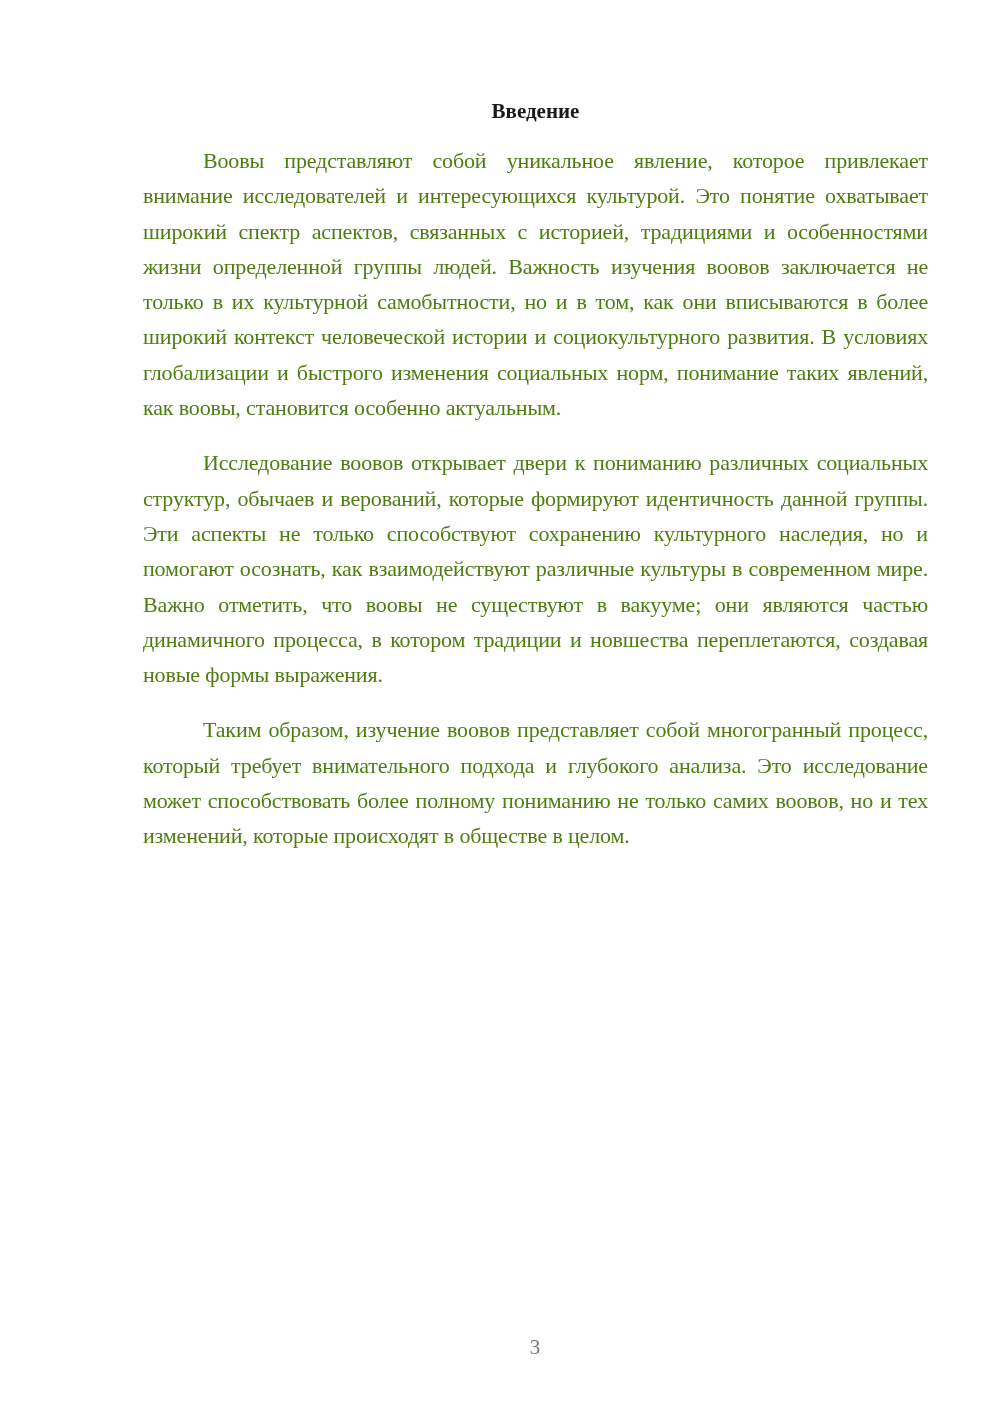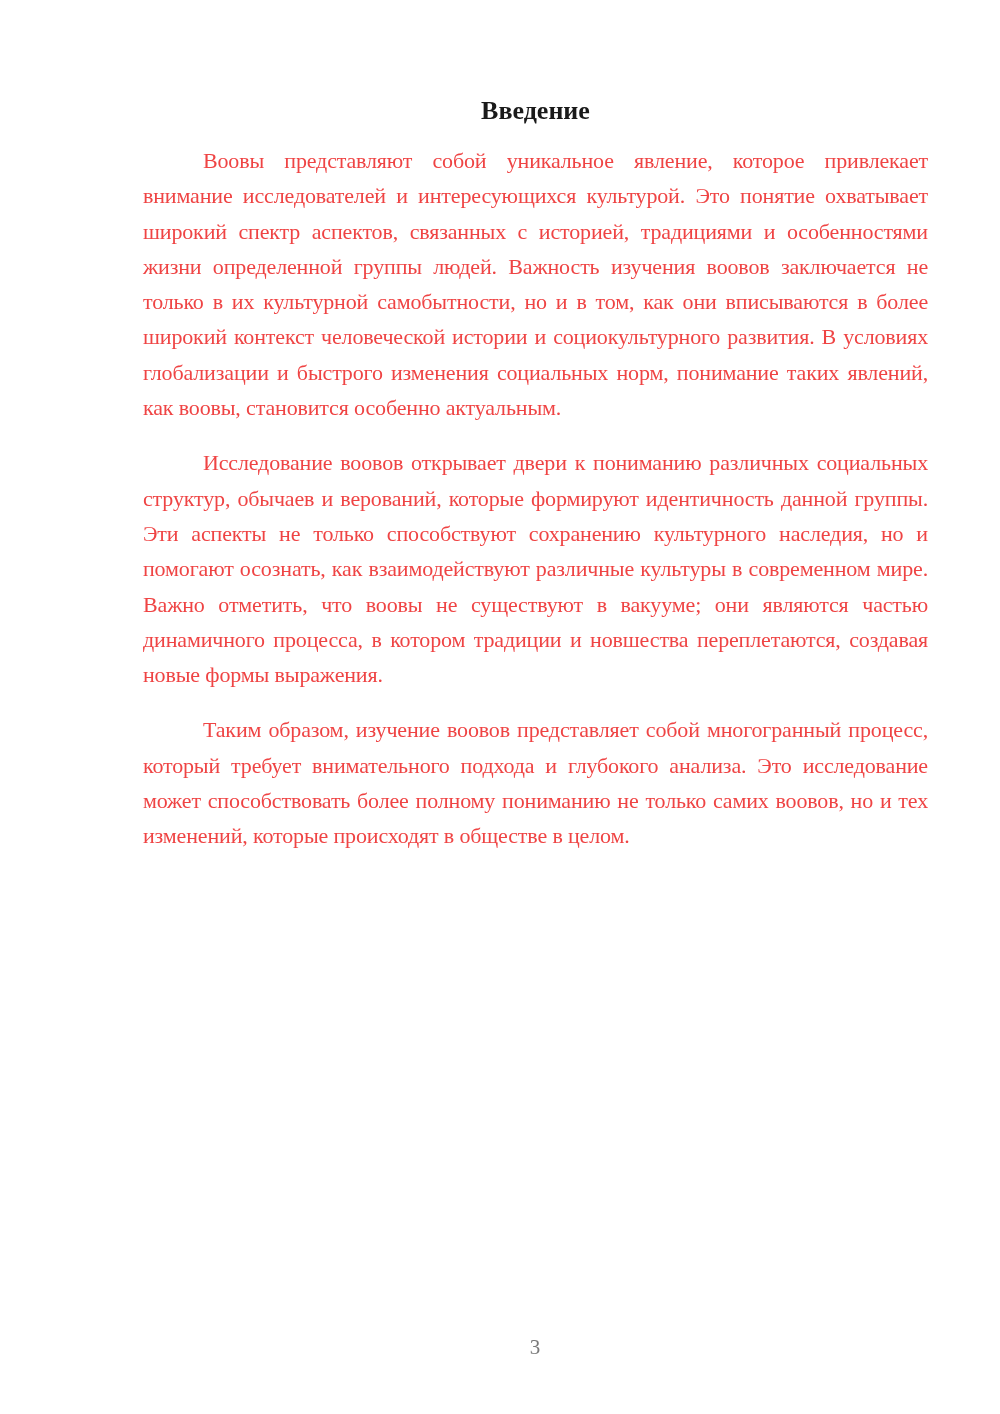--- a/index.html
+++ b/index.html
@@ -21,34 +21,34 @@
     background: #ffffff;
   }
   .title {
     position: absolute;
     left: 143px;
     width: 785px;
     top: 97px;
     text-align: center;
     font-family: "Liberation Serif", "DejaVu Serif", serif;
     font-weight: bold;
-    font-size: 26px;
+    font-size: 21px;
     line-height: 28px;
     color: #1a1a1a;
     margin: 0;
   }
   .body-text {
     position: absolute;
     left: 143px;
     width: 785px;
     top: 143px;
     font-family: "Liberation Serif", "DejaVu Serif", serif;
     font-size: 22px;
     line-height: 35.3px;
-    color: #ef4444;
+    color: #4d7c0f;
   }
   .body-text p {
     margin: 0 0 20px 0;
     text-align: justify;
     text-indent: 60px;
     letter-spacing: -0.15px;
   }
   .page-number {
     position: absolute;
     left: 500px;

